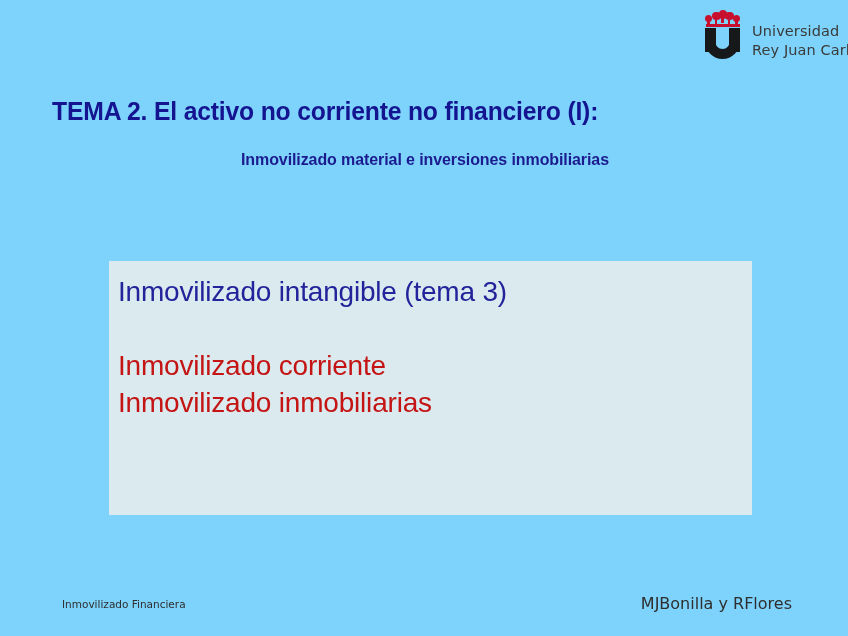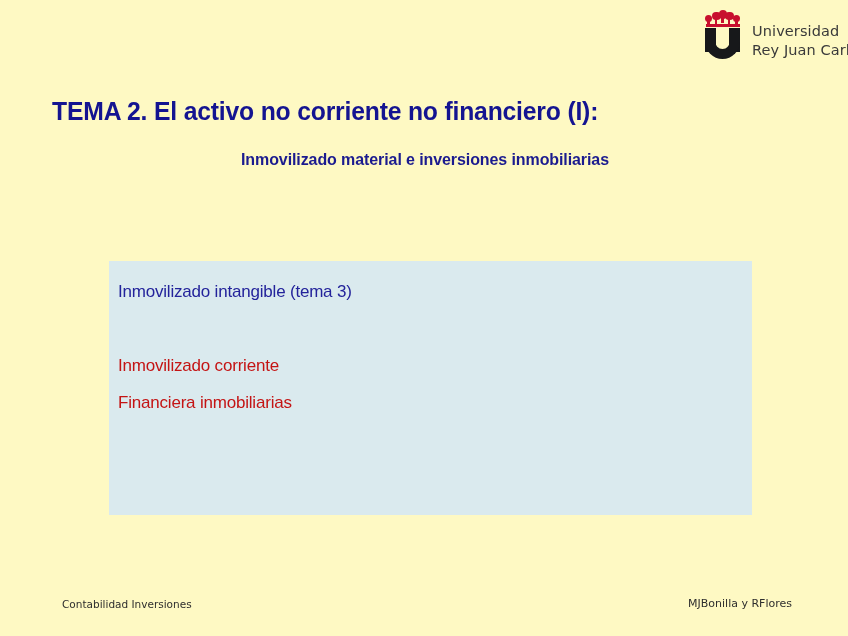--- a/index.html
+++ b/index.html
@@ -10,21 +10,21 @@
     width: 848px;
     height: 636px;
     background: #ffffff;
     font-family: "Liberation Sans", sans-serif;
     overflow: hidden;
   }
   .slide {
     position: relative;
     width: 848px;
     height: 636px;
-    background: #fef9c3;
+    background: #7dd3fc;
   }
 
   
   .logo {
     position: absolute;
     left: 703px;
     top: 6px;
     width: 142px;
     height: 54px;
     display: flex;
@@ -152,21 +152,21 @@
     background: #daeaee;
   }
   .content-lines {
     position: absolute;
     left: 9px;
     top: 12px;
     right: 8px;
   }
   .line {
     font-family: "Liberation Sans", sans-serif;
-    font-size: 17px;
+    font-size: 28px;
     line-height: 37px;
     letter-spacing: -0.2px;
     white-space: nowrap;
   }
   .line.blue { color: #23239b; }
   .line.red  { color: #c41414; }
   .spacer-lg { height: 37px; }
 
   
   .footer-left {
@@ -178,21 +178,21 @@
     font-size: 10.5px;
     line-height: 14px;
     white-space: nowrap;
   }
   .footer-right {
     position: absolute;
     right: 56px;
     top: 597px;
     color: #2e2e2e;
     font-family: "DejaVu Sans", sans-serif;
-    font-size: 11px;
+    font-size: 16px;
     line-height: 14px;
     white-space: nowrap;
   }
 </style>
 </head>
 <body>
 
 <div class="slide">
 
   <div class="logo">
@@ -223,21 +223,21 @@
   </div>
 
   <div class="title">TEMA 2. El activo no corriente no financiero (I):</div>
   <div class="subtitle">Inmovilizado material e inversiones inmobiliarias</div>
 
   <div class="content-box">
     <div class="content-lines">
       <div class="line blue">Inmovilizado intangible (tema 3)</div>
       <div class="spacer-lg"></div>
       <div class="line red">Inmovilizado corriente</div>
-      <div class="line red">Financiera inmobiliarias</div>
+      <div class="line red">Inmovilizado inmobiliarias</div>
       <div class="spacer-lg"></div>
     </div>
   </div>
 
-  <div class="footer-left">Contabilidad Inversiones</div>
+  <div class="footer-left">Inmovilizado Financiera</div>
   <div class="footer-right">MJBonilla y RFlores</div>
 
 </div>
 
 </body></html>

